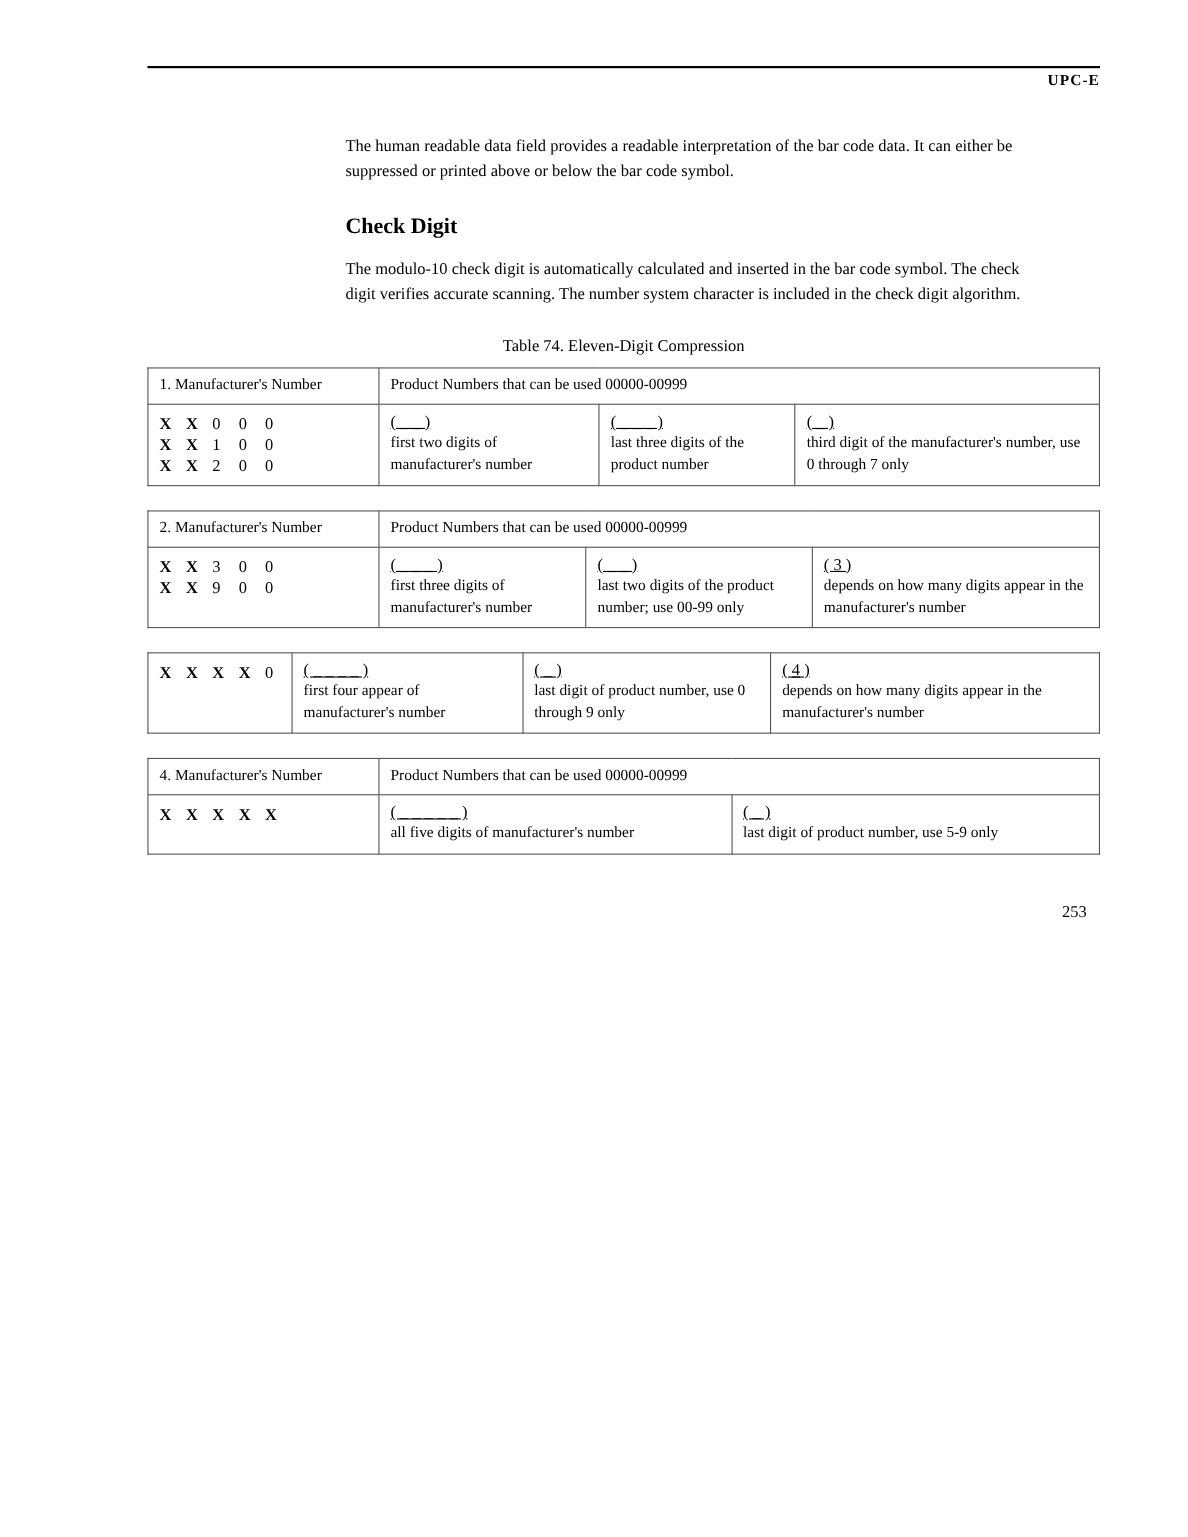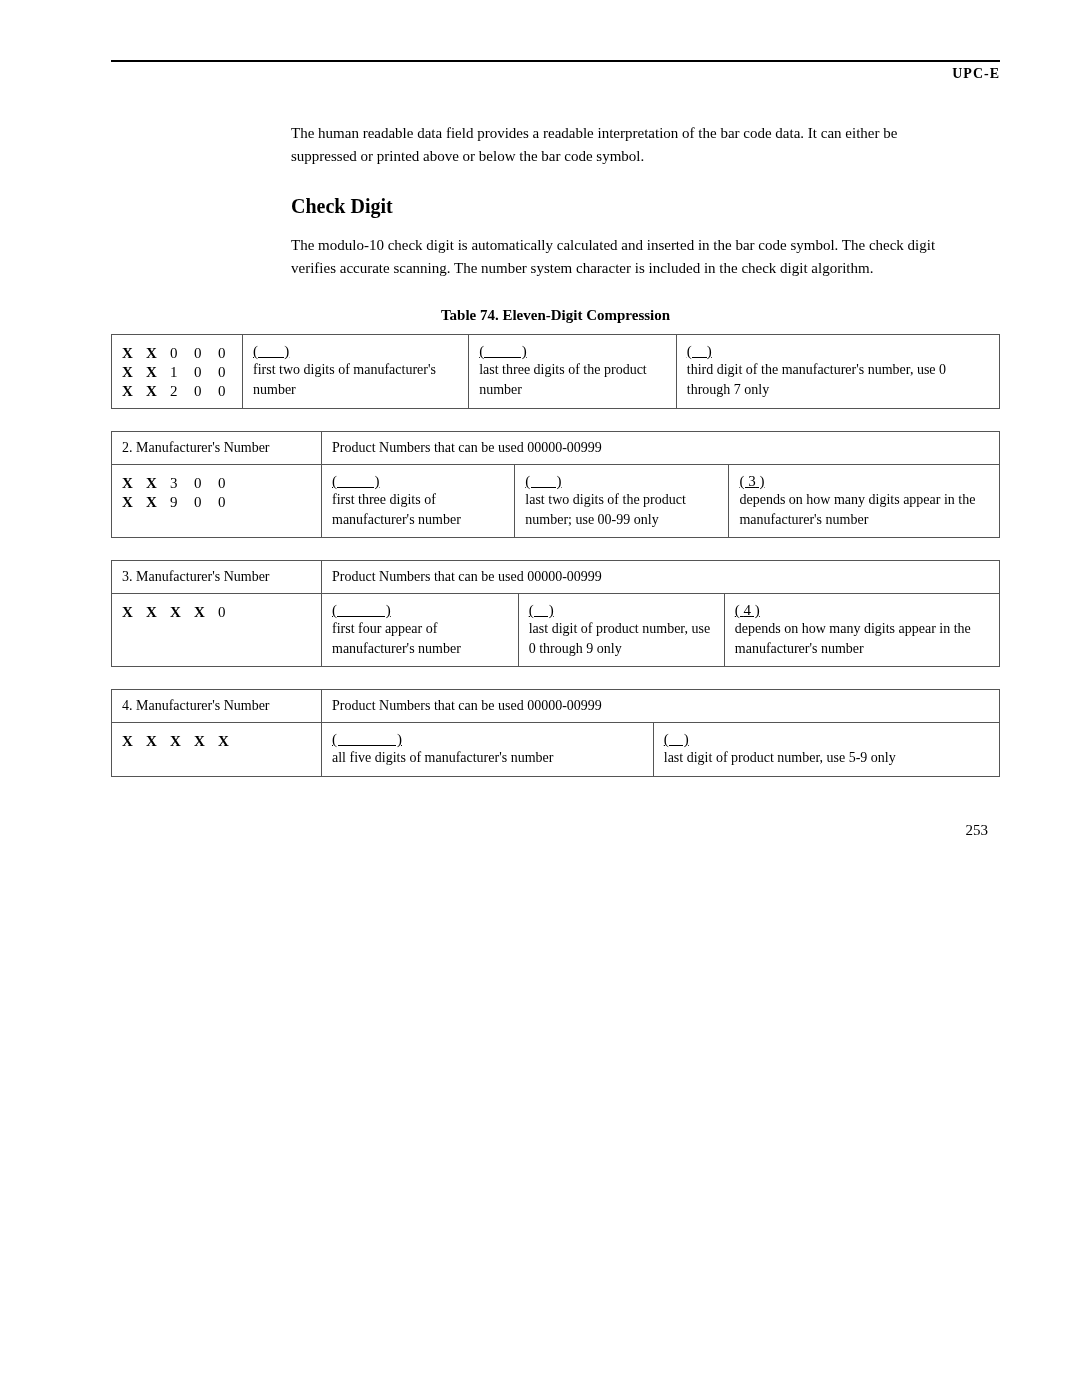--- a/index.html
+++ b/index.html
@@ -8,20 +8,21 @@
       font-size: 15px;
       background: #fff;
       color: #000;
       width: 1080px;
       min-height: 1397px;
       position: relative;
     }
     .page {
       padding: 60px 80px 80px 111px;
       position: relative;
+      margin-left: 23px;
     }
     .header-line {
       border-top: 2px solid #000;
       display: flex;
       justify-content: flex-end;
       padding-top: 4px;
       margin-bottom: 40px;
     }
     .header-title {
       font-size: 14px;
@@ -36,21 +37,21 @@
     }
     .section-body {
       margin-left: 180px;
       margin-right: 60px;
       font-size: 15px;
       line-height: 1.5;
       margin-bottom: 28px;
     }
     .table-title {
       text-align: center;
-      font-weight: bold;
+      font-weight: normal;
       font-size: 15px;
       margin-bottom: 10px;
     }
     .page-number {
       position: absolute;
       bottom: 40px;
       right: 92px;
       font-size: 15px;
     }
     table.comp {
@@ -106,20 +107,28 @@
 
   <div class="section-body">The human readable data field provides a readable interpretation of the bar code data. It can either be suppressed or printed above or below the bar code symbol.</div>
 
   <div class="section-title">Check Digit</div>
   <div class="section-body">The modulo-10 check digit is automatically calculated and inserted in the bar code symbol. The check digit verifies accurate scanning. The number system character is included in the check digit algorithm.</div>
 
   <div class="table-title">Table 74. Eleven-Digit Compression</div>
 
   <table class="comp">
     <tbody>
+        <tr>
+      <td style="width:210px;">
+        <span>1. Manufacturer's Number</span>
+      </td>
+      <td colspan="3">
+        <span>Product Numbers that can be used 00000-00999</span>
+      </td>
+    </tr>
     <tr>
       <td style="padding-top:10px;">
         <div class="codes-area">
           <div class="code-line">
             <span class="bx">X</span>
             <span class="bx">X</span>
             <span class="num">0</span>
             <span class="num">0</span>
             <span class="num">0</span>
           </div>
@@ -195,28 +204,20 @@
       <td>
         <div class="paren-group">( <u>3</u> )</div>
         <div class="desc-col">depends on how many digits appear in the manufacturer's number</div>
       </td>
     </tr>
   </tbody>
     </table>
 
   <table class="comp">
     <tbody>
-        <tr>
-      <td style="width:210px;">
-        <span>3. Manufacturer's Number</span>
-      </td>
-      <td colspan="3">
-        <span>Product Numbers that can be used 00000-00999</span>
-      </td>
-    </tr>
     <tr>
       <td style="padding-top:10px;">
         <div class="codes-area">
           <div class="code-line">
             <span class="bx">X</span>
             <span class="bx">X</span>
             <span class="bx">X</span>
             <span class="bx">X</span>
             <span class="num">0</span>
           </div>

